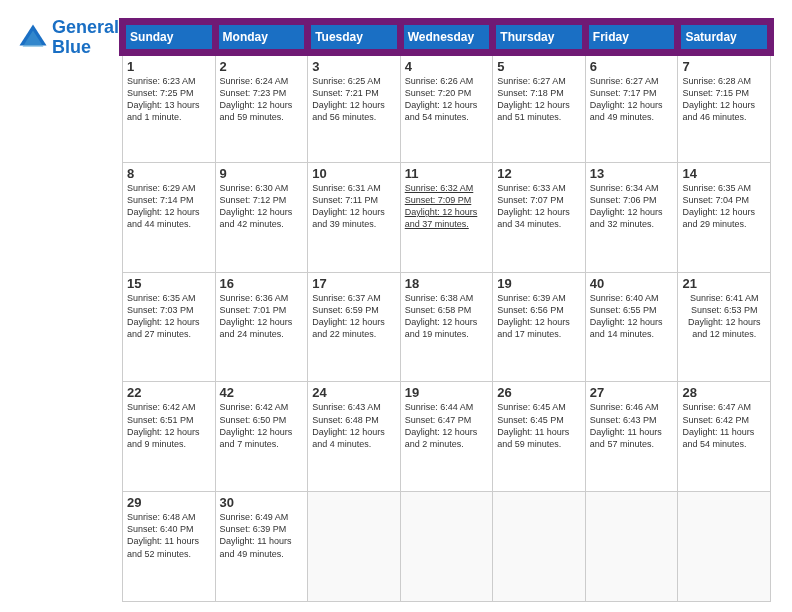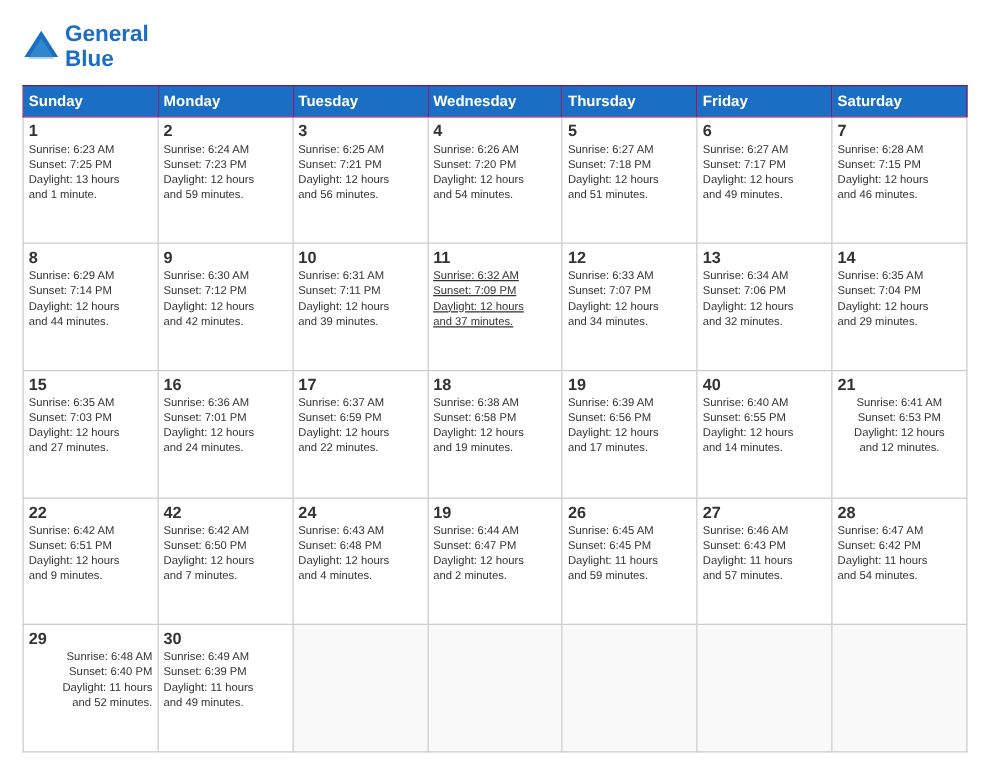--- a/index.html
+++ b/index.html
@@ -8,21 +8,21 @@
       background: #fff;
       width: 792px;
       height: 612px;
       overflow: hidden;
     }
     .page {
       width: 792px;
       height: 612px;
       padding: 18px 18px 10px 18px;
       display: flex;
-      flex-direction: column;
+      flex-direction: row;
     }
     .header {
       display: flex;
       justify-content: space-between;
       align-items: flex-start;
       margin-bottom: 10px;
     }
     .logo {
       display: flex;
       align-items: center;
@@ -59,21 +59,21 @@
       border-collapse: collapse;
       width: 100%;
       table-layout: fixed;
     }
     .calendar th {
       background: #1a6fc4;
       color: #fff;
       font-size: 12px;
       font-weight: bold;
       padding: 5px 4px;
-      border: 1px solid #701a75;
+      border: 7px solid #701a75;
       text-align: left;
     }
     .calendar td {
       border: 1px solid #ccc;
       vertical-align: top;
       padding: 3px 4px;
       font-size: 9.5px;
       color: #333;
       background: #fff;
       height: 82px;
@@ -327,21 +327,21 @@
             <span class="day-num">28</span>
             <div class="day-info" style="white-space: pre-line;">Sunrise: 6:47 AM
 Sunset: 6:42 PM
 Daylight: 11 hours
 and 54 minutes.</div>
           </td>
         </tr>
         <tr>
           <td>
             <span class="day-num">29</span>
-            <div class="day-info" style="white-space: pre-line; text-align: right;">Sunrise: 6:48 AM
+            <div class="day-info" style="white-space: pre-line;">Sunrise: 6:48 AM
 Sunset: 6:40 PM
 Daylight: 11 hours
 and 52 minutes.</div>
           </td>
           <td>
             <span class="day-num">30</span>
             <div class="day-info" style="white-space: pre-line;">Sunrise: 6:49 AM
 Sunset: 6:39 PM
 Daylight: 11 hours
 and 49 minutes.</div>

